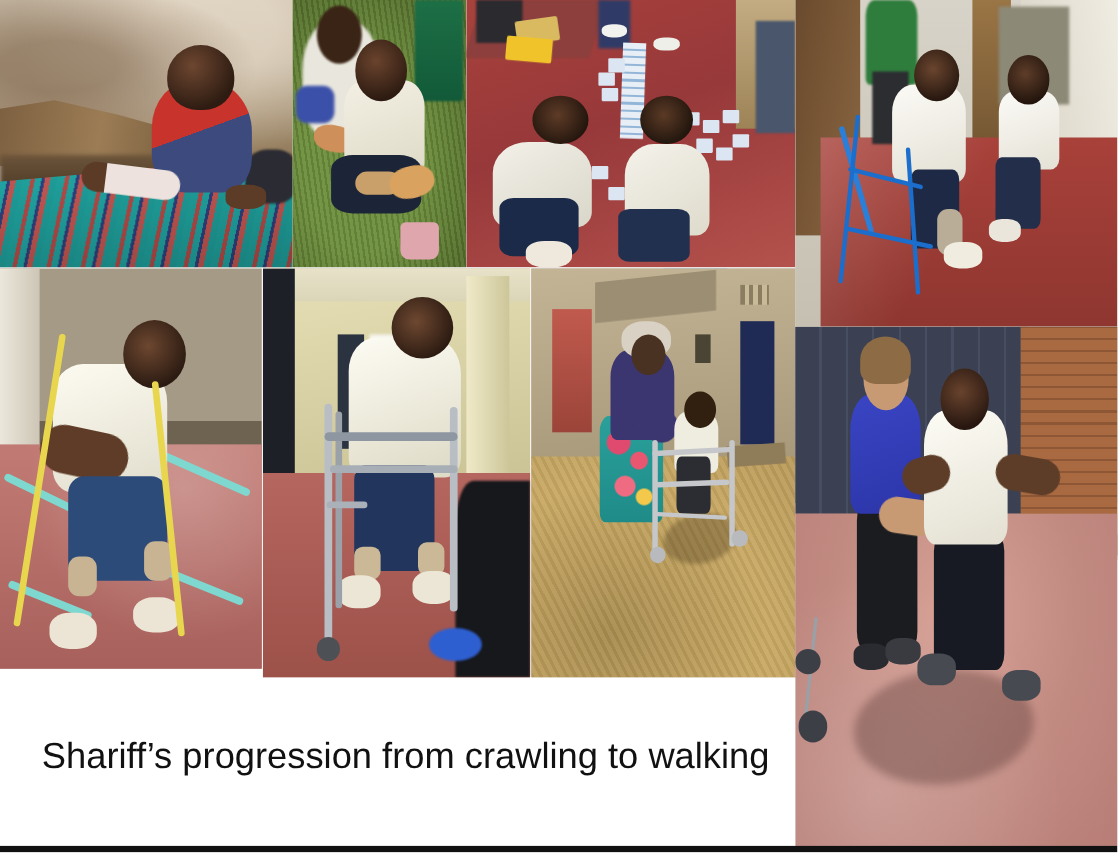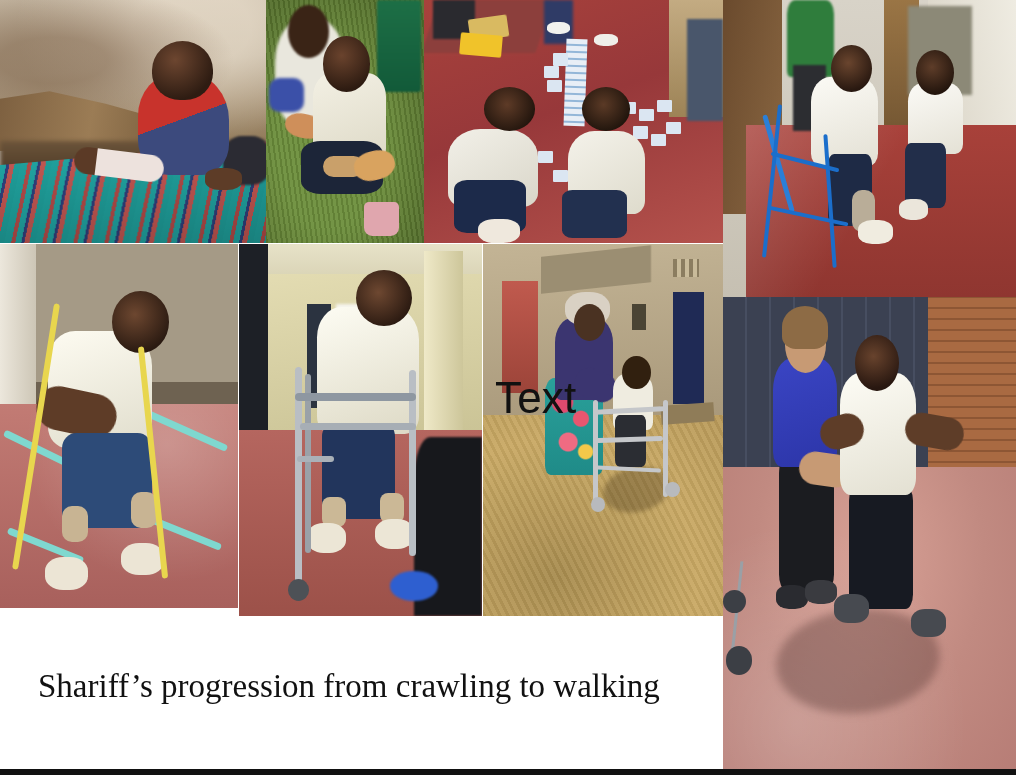--- a/index.html
+++ b/index.html
@@ -224,21 +224,21 @@
   .p8 .wheelB{left:1%;top:74%;width:9%;height:6%;background:#3c3f45;border-radius:50%;}
   .p8 .wbar{left:4%;top:56%;width:3px;height:22%;background:#9aa0a6;transform:rotate(6deg);}
 
   
   .text-ph{position:absolute;left:495px;top:376px;font-size:44px;color:#111;
     font-family:"Liberation Sans",sans-serif;letter-spacing:.2px;line-height:1;}
 
   
   .caption-band{position:absolute;left:0;top:616px;width:723px;height:159px;background:#ffffff;}
   .caption{position:absolute;left:38px;top:668px;font-size:33px;color:#111;
-    font-family:Liberation Serif, serif;white-space:nowrap;text-align:center;}
+    font-family:Liberation Sans, sans-serif;white-space:nowrap;text-align:center;}
   .bottom-edge{position:absolute;left:0;bottom:0;width:1016px;height:6px;background:#111;}
 </style>
 </head>
 <body>
 
 <div class="slide">
 
   <div class="photo p1">
     <div class="scene">
       <div class="lyr wall"></div>
@@ -435,19 +435,18 @@
       <div class="lyr barmL"></div>
       <div class="lyr barmR"></div>
       <div class="lyr bshoe1"></div>
       <div class="lyr bshoe2"></div>
       <div class="lyr wbar"></div>
       <div class="lyr wheelA"></div>
       <div class="lyr wheelB"></div>
     </div>
   </div>
 
-  <div class="text-ph">Text</div>
 
   <div class="caption-band"></div>
   <div class="caption">Shariff’s progression from crawling to walking</div>
 
   <div class="bottom-edge"></div>
 </div>
 
 </body></html>

